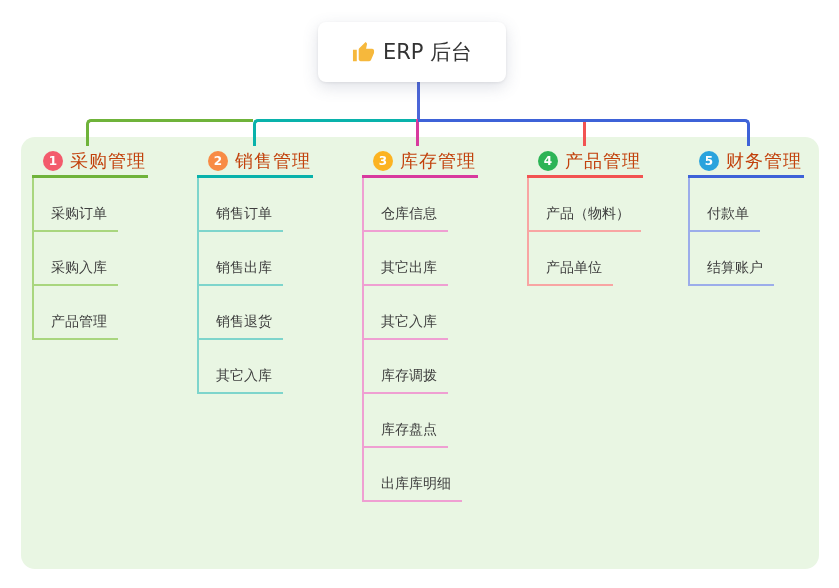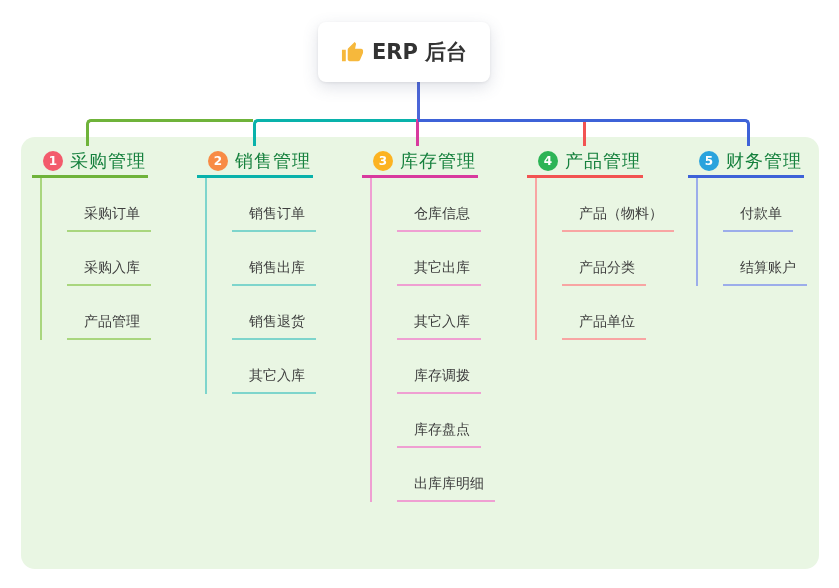--- a/index.html
+++ b/index.html
@@ -18,46 +18,46 @@
 
   
   .conn{position:absolute;top:119px;box-sizing:border-box;}
   .elbow-left{height:27px;border-left:3px solid var(--line);border-top:3px solid var(--line);border-top-left-radius:5px;}
   .elbow-right{height:27px;border-right:3px solid var(--line);border-top:3px solid var(--line);border-top-right-radius:5px;}
   .drop{width:3px;height:27px;background:var(--line);}
   .root-drop{top:82px;left:417px;width:3px;height:40px;}
 
   
   .root-node{
-    position:absolute;left:318px;top:22px;width:172px;height:60px;
+    position:absolute;left:318px;top:22px;width:188px;height:60px;
     background:#ffffff;border-radius:8px;z-index:2;
     box-shadow:0 5px 16px rgba(80,90,120,.18),0 1px 3px rgba(0,0,0,.07);
     display:flex;align-items:center;justify-content:center;gap:8px;
-    font-size:21px;font-weight:700;color:#333;cursor:pointer;
+    font-size:21px;font-weight:400;color:#333;cursor:pointer;
   }
   .root-node svg{display:block;}
 
   
   .branch{position:absolute;top:147px;width:116px;}
   .branch-label{
     height:31px;box-sizing:border-box;width:116px;
     display:flex;align-items:center;gap:7px;padding-left:11px;
     border-bottom:3px solid var(--line);cursor:pointer;
   }
   .badge{
     flex:0 0 20px;width:20px;height:20px;border-radius:50%;
     background:var(--badge);color:#fff;font-size:12px;font-weight:700;
     display:flex;align-items:center;justify-content:center;line-height:1;
   }
   .branch-title-text{
-    font-size:18px;letter-spacing:1px;color:#15803d;font-weight:500;white-space:nowrap;
+    font-size:18px;letter-spacing:1px;color:#c2410c;font-weight:500;white-space:nowrap;
   }
   .children{
-    margin-left:8px;border-left:2px solid var(--light);
-    display:inline-flex;flex-direction:column;align-items:flex-start;padding-left:25px;
+    border-left:2px solid var(--light);
+    display:inline-flex;flex-direction:column;align-items:flex-start;
   }
   .child{
     height:54px;box-sizing:border-box;
     display:flex;align-items:flex-end;
     padding:0 11px 0 17px;border-bottom:2px solid var(--light);
     cursor:pointer;
   }
   .child-text{font-size:14px;color:#3e3e3e;padding-bottom:7px;white-space:nowrap;}
 </style>
 </head>
@@ -152,23 +152,20 @@
   <div class="branch" style="left: 527px; --badge: #2db456; --line: #f25352; --light: #f8a5a3;">
     <div class="branch-label">
       <span class="badge">4</span>
       <span class="branch-title-text">产品管理</span>
     </div>
     <div class="children">
       <div class="child">
           <span class="child-text">产品（物料）</span>
         </div>
       <div class="child">
-          <span class="child-text">产品分类</span>
-        </div>
-      <div class="child">
           <span class="child-text">产品单位</span>
         </div>
     </div>
   </div>
 
   <div class="branch" style="left: 688px; --badge: #2aa3dd; --line: #3e62d8; --light: #9cadea;">
     <div class="branch-label">
       <span class="badge">5</span>
       <span class="branch-title-text">财务管理</span>
     </div>

